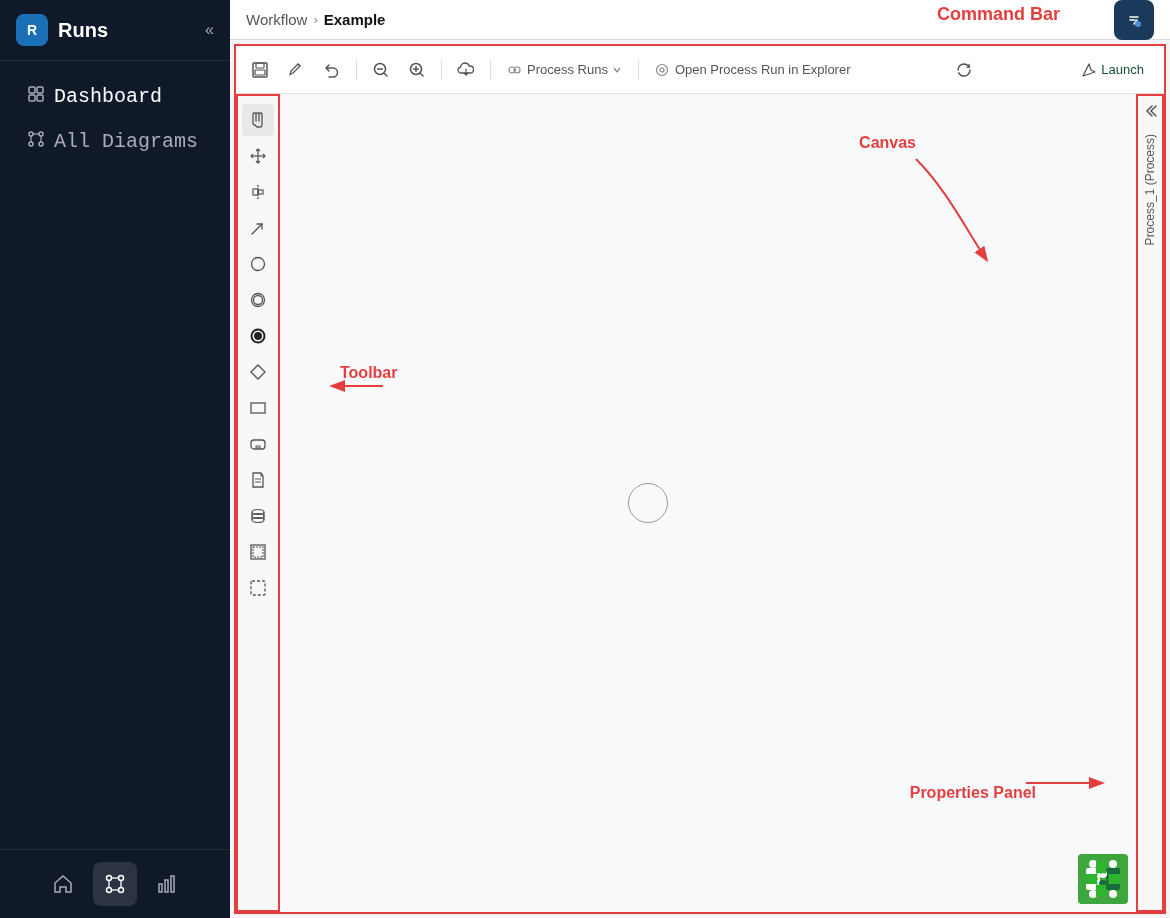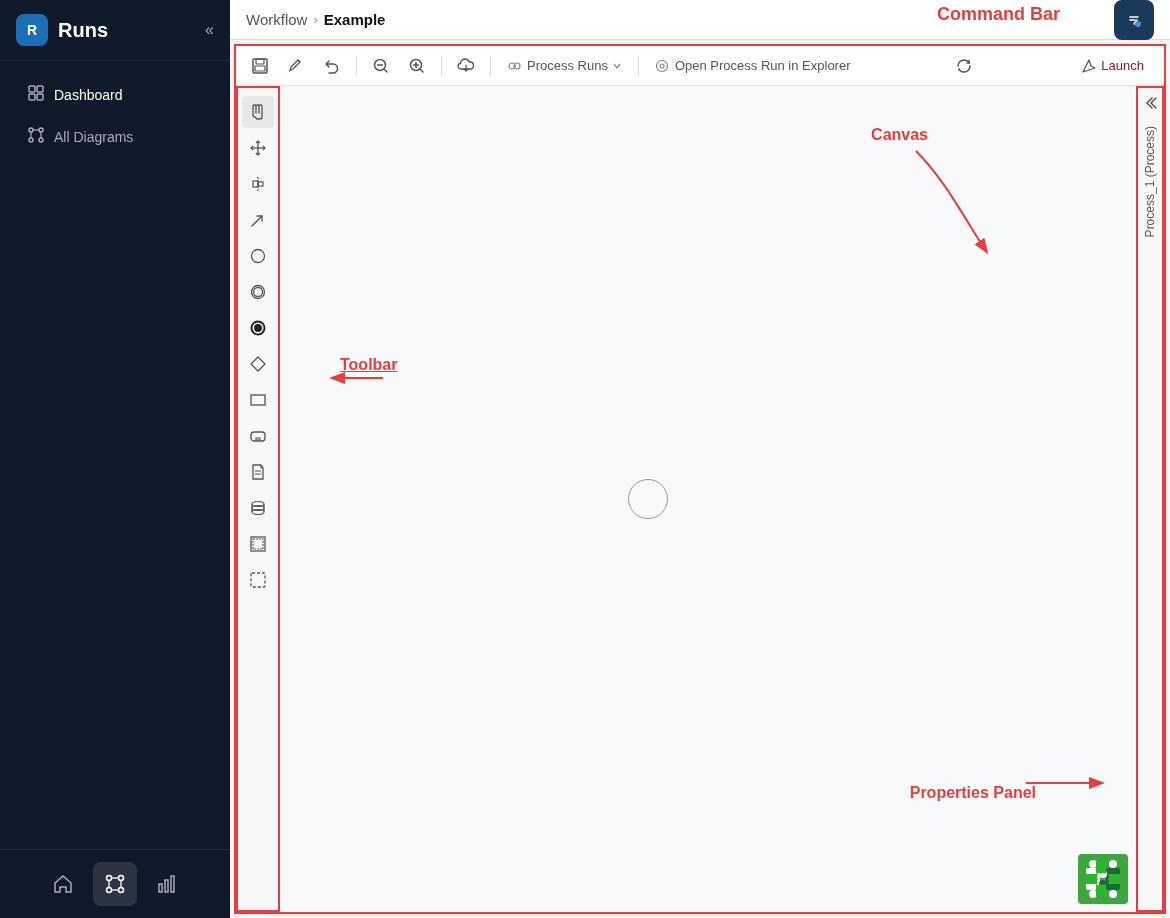--- a/index.html
+++ b/index.html
@@ -39,24 +39,25 @@
       font-size: 16px;
     }
     .sidebar-nav {
       padding: 12px 0;
       flex: 1;
     }
     .sidebar-nav-item {
       display: flex; align-items: center; gap: 10px;
       padding: 10px 20px;
       color: #aab;
-      font-size: 14px;
+      font-size: 20px;
       cursor: pointer;
       border-radius: 6px;
       margin: 2px 8px;
+      font-family: Liberation Mono, monospace;
     }
     .sidebar-nav-item.active { color: #fff; }
     .sidebar-nav-icon { font-size: 16px; }
     .sidebar-bottom {
       padding: 12px 8px;
       display: flex; gap: 8px; justify-content: center;
       border-top: 1px solid rgba(255,255,255,0.08);
     }
     .sidebar-bottom-btn {
       width: 44px; height: 44px;
@@ -115,21 +116,21 @@
       display: flex;
       flex-direction: column;
       border: 2px solid #e53e3e;
       margin: 4px;
       background: #fff;
       overflow: hidden;
     }
 
     
     .toolbar-top {
-      height: 40px;
+      height: 48px;
       background: #fff;
       border-bottom: 1px solid #e0e0e0;
       display: flex;
       align-items: center;
       padding: 0 8px;
       gap: 4px;
     }
     .toolbar-top-btn {
       width: 32px; height: 32px;
       display: flex; align-items: center; justify-content: center;
@@ -160,21 +161,21 @@
       font-size: 13px;
       border: none;
       background: transparent;
     }
     .launch-btn {
       margin-left: auto;
       display: flex; align-items: center; gap: 4px;
       padding: 4px 12px;
       border-radius: 4px;
       cursor: pointer;
-      color: #7f1d1d;
+      color: #14532d;
       font-size: 13px;
       border: none;
       background: transparent;
     }
     .refresh-btn {
       width: 32px; height: 32px;
       display: flex; align-items: center; justify-content: center;
       cursor: pointer;
       color: #555;
       border: none;
@@ -542,32 +543,32 @@
           <svg width="18" height="18" viewBox="0 0 18 18" fill="none">
             <rect x="2" y="2" width="14" height="14" rx="1" stroke="#555" stroke-width="1.3" fill="none" stroke-dasharray="3,2"></rect>
           </svg>
         </button>
       </div>
 
       <div class="canvas-area" style="position:relative;">
 
         <div class="canvas-circle"></div>
 
-        <div style="position:absolute; top:40px; right:208px; color:#e53e3e; font-weight:700; font-size:16px; pointer-events:none;margin-left:23px;">Canvas</div>
+        <div style="position:absolute; top:40px; right:220px; color:#e53e3e; font-weight:700; font-size:16px; pointer-events:none;margin-left:23px;">Canvas</div>
 
         <svg style="position:absolute; top:55px; right:100px; pointer-events:none;" width="150" height="130">
           <defs>
             <marker id="arrowhead-canvas" markerWidth="8" markerHeight="6" refX="6" refY="3" orient="auto">
               <polygon points="0 0, 8 3, 0 6" fill="#e53e3e"></polygon>
             </marker>
           </defs>
           <path d="M30 10 C60 40, 80 80, 100 110" stroke="#e53e3e" stroke-width="2" fill="none" marker-end="url(#arrowhead-canvas)"></path>
         </svg>
 
-        <div style="position:absolute; top:270px; left:60px; color:#e53e3e; font-weight:700; font-size:16px; pointer-events:none;text-decoration:underline;">Toolbar</div>
+        <div style="position:absolute; top:270px; left:60px; color:#e53e3e; font-weight:700; font-size:16px; pointer-events:none;">Toolbar</div>
         <svg style="position:absolute; top:280px; left:48px; pointer-events:none; transform:scaleX(-1);" width="60" height="24">
           <defs>
             <marker id="arrowhead-toolbar" markerWidth="8" markerHeight="6" refX="6" refY="3" orient="auto">
               <polygon points="0 0, 8 3, 0 6" fill="#e53e3e"></polygon>
             </marker>
           </defs>
           <line x1="5" y1="12" x2="55" y2="12" stroke="#e53e3e" stroke-width="2" marker-end="url(#arrowhead-toolbar)"></line>
         </svg>
 
         <div style="position:absolute; bottom:110px; right:100px; color:#e53e3e; font-weight:700; font-size:16px; pointer-events:none;">Properties Panel</div>

